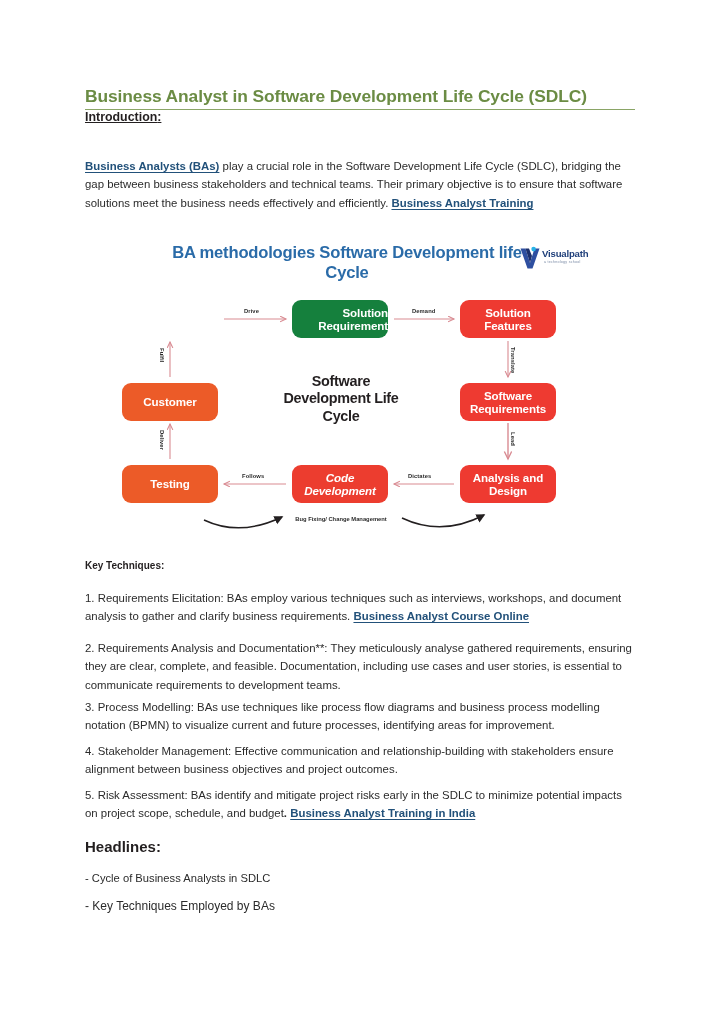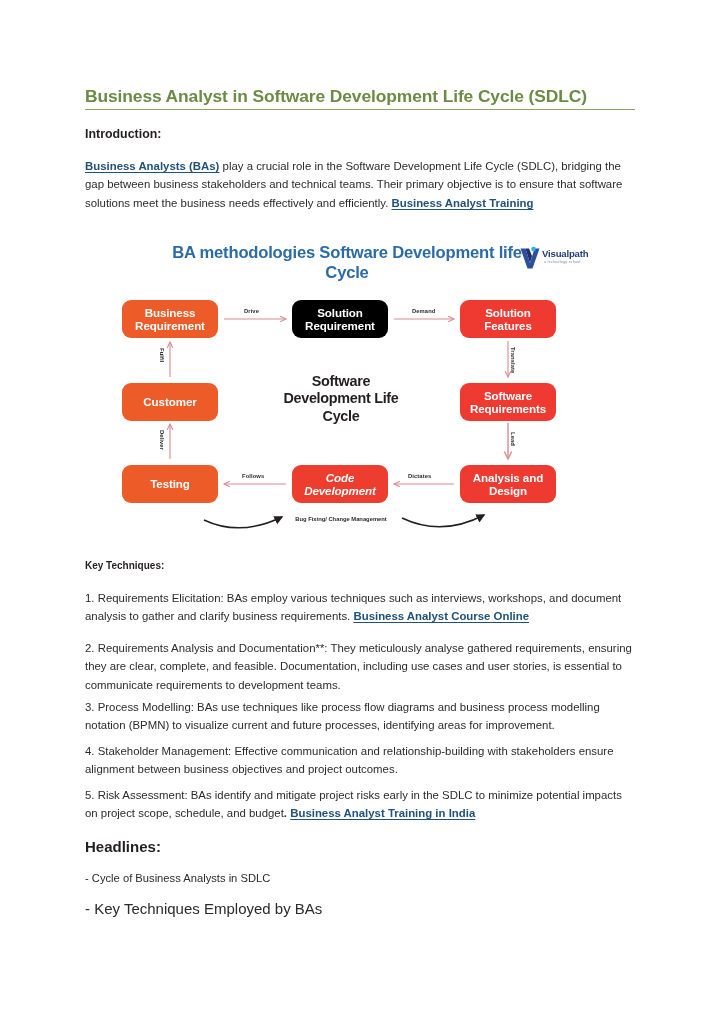--- a/index.html
+++ b/index.html
@@ -19,38 +19,38 @@
     position: absolute; left: 85px; top: 86px; width: 550px;
     font-size: 17.4px; font-weight: bold; letter-spacing: -0.1px;
     color: #6b8c44;
     border-bottom: 1.6px solid #8aa566;
     padding-bottom: 2px; white-space: nowrap;
   }
   .sub-head {
     position: absolute; left: 85px; width: 520px;
     font-size: 12.4px; font-weight: bold; color: #231f20;
   }
-  .sub-head.intro { top: 127px; }
+  .sub-head.intro { top: 110px; text-decoration: underline; }
   .sub-head.keytech { top: 560px; font-size: 10px; }
   .sub-head.headlines { top: 838px; font-size: 15px; }
   .sub-head .colon { font-weight: bold; }
 
   p.body {
     position: absolute; left: 85px; width: 550px; margin: 0;
     font-size: 11.4px; line-height: 1.62; color: #2b2b2b;
     text-align: left;
   }
   p.p-intro     { top: 157px; }
   p.p-k1        { top: 589px; }
   p.p-k2        { top: 639px; }
   p.p-k3        { top: 698px; }
   p.p-k4        { top: 742px; }
   p.p-k5        { top: 786px; }
   p.h-item1     { top: 869px; font-size: 11.2px; }
-  p.h-item2     { top: 897px; font-size: 15px; }
+  p.h-item2     { top: 897px; font-size: 12px; }
 
   a.dlink, .dlink {
     color: #22517a; font-weight: bold; text-decoration: underline;
     text-underline-offset: 1.5px; white-space: nowrap;
   }
   .b { font-weight: bold; }
 
   
   .diagram {
     position: absolute; left: 112px; top: 237px;
@@ -74,21 +74,21 @@
   }
 
   .node {
     position: absolute; border-radius: 9px; color: #fff;
     display: flex; align-items: center; justify-content: center;
     text-align: center; font-weight: bold; font-size: 11.6px;
     line-height: 1.16; letter-spacing: -0.1px;
     width: 96px; height: 38px;
   }
   .node.orange { background: #ec5b28; }
-  .node.orange2 { background: #000000; }
+  .node.orange2 { background: #15803d; text-align: right; }
   .node.red    { background: #ee3a31; }
   .node.red2   { background: #ec3d2f; font-style: italic; }
 
   
   .n-biz   { left: 10px;  top: 63px; }
   .n-solr  { left: 180px; top: 63px; }
   .n-solf  { left: 348px; top: 63px; }
   .n-cust  { left: 10px;  top: 146px; }
   .n-swreq { left: 348px; top: 146px; }
   .n-test  { left: 10px;  top: 228px; }
@@ -163,21 +163,20 @@
       <line x1="174" y1="247" x2="112" y2="247" stroke="#d98b92" stroke-width="1.1" marker-end="url(#ah)"></line>
 
       <line x1="58" y1="222" x2="58" y2="187" stroke="#d98b92" stroke-width="1.1" marker-end="url(#ah)"></line>
 
       <line x1="58" y1="140" x2="58" y2="105" stroke="#d98b92" stroke-width="1.1" marker-end="url(#ah)"></line>
 
       <path d="M92,283 Q128,300 170,280" fill="none" stroke="#231f20" stroke-width="1.5" marker-end="url(#ahb)"></path>
       <path d="M290,281 Q330,300 372,278" fill="none" stroke="#231f20" stroke-width="1.5" marker-end="url(#ahb)"></path>
     </svg>
 
-    <div class="node orange n-biz">Business Requirement</div>
     <div class="node orange2 n-solr">Solution Requirement</div>
     <div class="node red n-solf">Solution Features</div>
     <div class="node orange n-cust">Customer</div>
     <div class="node red n-swreq">Software Requirements</div>
     <div class="node orange n-test">Testing</div>
     <div class="node red2 n-code">Code Development</div>
     <div class="node red n-anal">Analysis and Design</div>
 
     <div class="center-text">Software Development Life Cycle</div>
 

